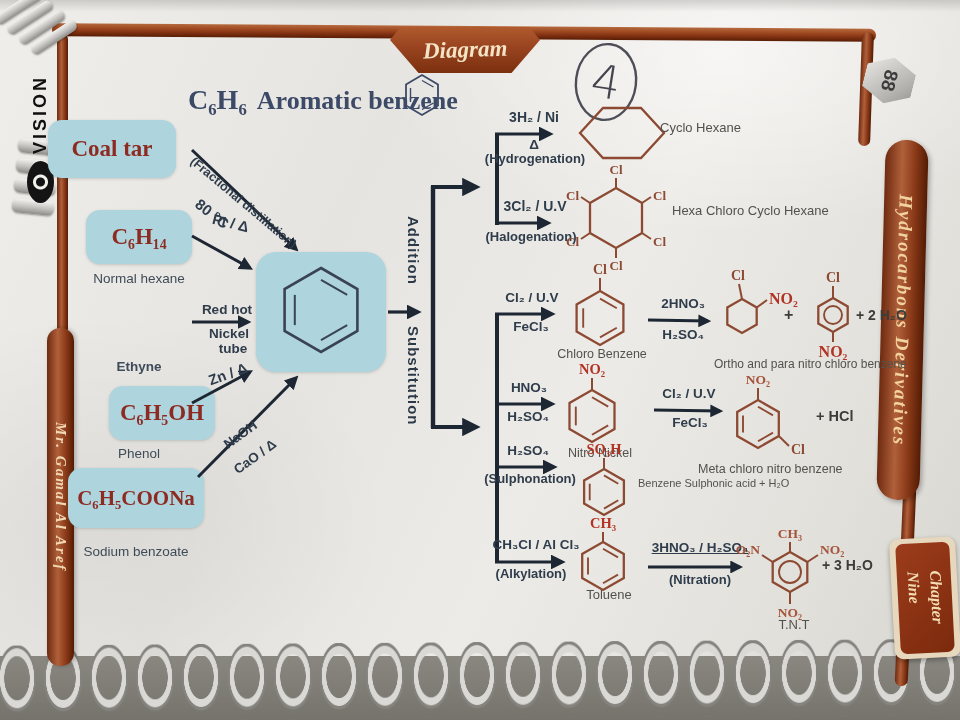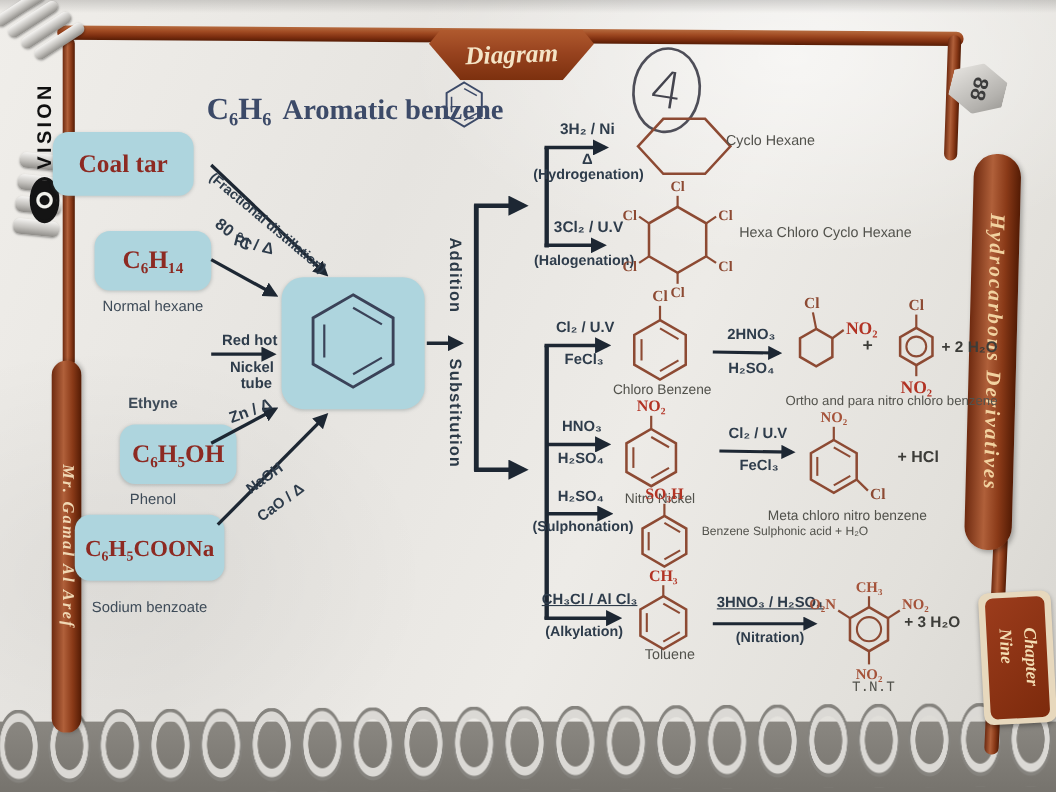--- a/index.html
+++ b/index.html
@@ -212,21 +212,21 @@
   <div class="cond" style="left:480px;top:152px;width:110px;font-size:13px;text-align:center;">(Hydrogenation)</div>
   <div class="cond" style="left:494px;top:199px;width:82px;font-size:14px;">3Cl₂ / U.V</div>
   <div class="cond" style="left:478px;top:230px;width:106px;font-size:13px;">(Halogenation)</div>
 
   <div class="cond" style="left:498px;top:291px;width:68px;">Cl₂ / U.V</div>
   <div class="cond" style="left:502px;top:320px;width:58px;">FeCl₃</div>
   <div class="cond" style="left:500px;top:381px;width:58px;">HNO₃</div>
   <div class="cond" style="left:496px;top:410px;width:64px;">H₂SO₄</div>
   <div class="cond" style="left:496px;top:444px;width:64px;">H₂SO₄</div>
   <div class="cond" style="left:476px;top:472px;width:108px;font-size:13px;">(Sulphonation)</div>
-  <div class="cond" style="left:478px;top:538px;width:116px;text-decoration:underline;">CH₃Cl / Al Cl₃</div>
+  <div class="cond" style="left:478px;top:538px;width:116px;">CH₃Cl / Al Cl₃</div>
   <div class="cond" style="left:482px;top:567px;width:98px;font-size:13px;">(Alkylation)</div>
 
   <div class="cond" style="left:648px;top:297px;width:70px;">2HNO₃</div>
   <div class="cond" style="left:650px;top:328px;width:66px;">H₂SO₄</div>
   <div class="cond" style="left:652px;top:387px;width:74px;">Cl₂ / U.V</div>
   <div class="cond" style="left:658px;top:416px;width:64px;">FeCl₃</div>
   <div class="cond" style="left:640px;top:541px;width:120px;text-decoration:underline;">3HNO₃ / H₂SO₄</div>
   <div class="cond" style="left:656px;top:573px;width:88px;font-size:13px;">(Nitration)</div>
 
   <svg class="struct" style="left:576px;top:102px;" width="92" height="62" viewBox="0 0 92 62">
@@ -329,15 +329,15 @@
     <line class="bond" x1="50" y1="38" x2="50" y2="28"></line>
     <text class="rustf" x="50" y="24" text-anchor="middle">CH₃</text>
     <line class="bond" x1="32.7" y1="48" x2="22" y2="41"></line>
     <text class="rustf" x="20" y="40" text-anchor="end">O₂N</text>
     <line class="bond" x1="67.3" y1="48" x2="78" y2="41"></line>
     <text class="rustf" x="80" y="40">NO₂</text>
     <line class="bond" x1="50" y1="78" x2="50" y2="90"></line>
     <text class="rustf" x="50" y="103" text-anchor="middle">NO₂</text>
   </svg>
   <div class="plus" style="left:822px;top:557px;">+ 3 H₂O</div>
-  <div class="cap" style="left:766px;top:617px;width:56px;text-align:center;font-family:Liberation Mono, monospace;">T.N.T</div>
+  <div class="cap" style="left:766px;top:617px;width:56px;text-align:center;">T.N.T</div>
 
 </div>
 
 </body></html>

